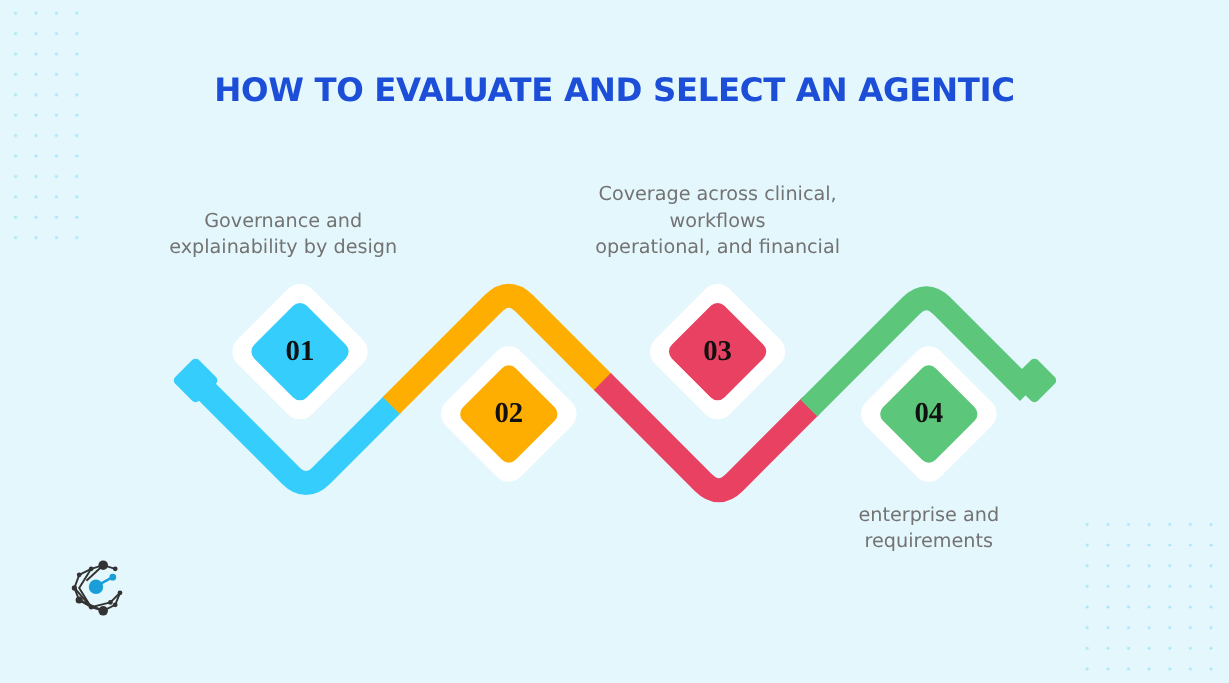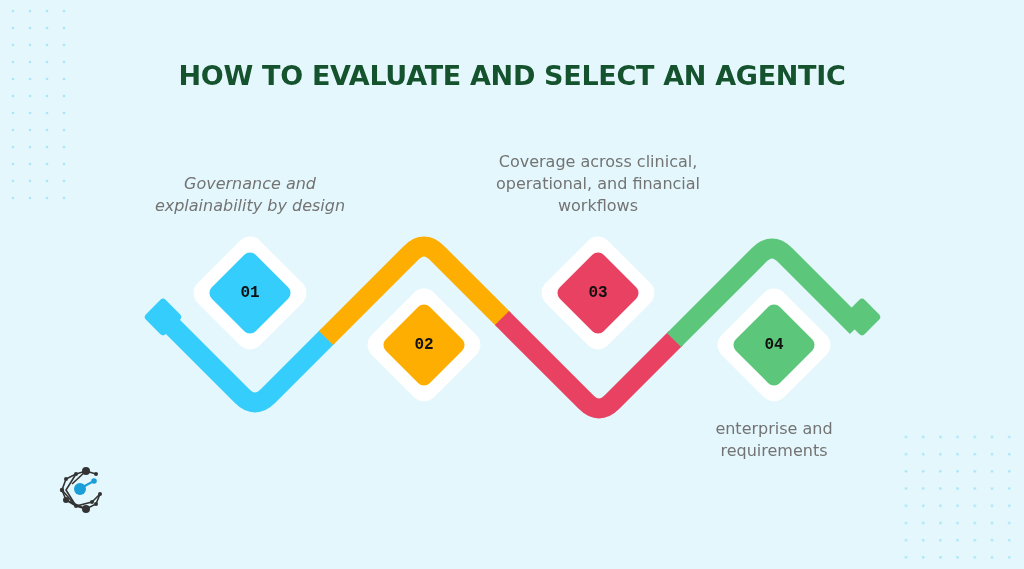--- a/index.html
+++ b/index.html
@@ -8,33 +8,33 @@
     background: #E4F7FD;
     font-family: "Liberation Sans", sans-serif;
     position: relative;
   }
   .canvas { position: absolute; left: 0; top: 0; width: 1024px; height: 569px; }
   .title {
     position: absolute; left: 0; top: 61px; width: 1024px;
     text-align: center;
     font-family: "DejaVu Sans", sans-serif;
     font-weight: bold; font-size: 27px; line-height: 30px;
-    color: #14532d; letter-spacing: -0.3px;
+    color: #1d4ed8; letter-spacing: -0.3px;
   }
   .title span { display: block; }
   .label {
     position: absolute; width: 240px; text-align: center;
     font-family: "DejaVu Sans", sans-serif;
     font-size: 16px; line-height: 22px; color: #737373;
   }
   .label span { display: block; }
   .num {
     position: absolute; width: 60px; height: 24px; text-align: center;
-    font-family: Liberation Mono, monospace; font-weight: bold;
-    font-size: 16px; line-height: 24px; color: #111;
+    font-family: Liberation Serif, serif; font-weight: bold;
+    font-size: 24px; line-height: 24px; color: #111;
   }
   .logo { position: absolute; left: 52px; top: 462px; width: 56px; height: 56px; }
 </style>
 </head>
 <body>
 
 <div class="canvas">
 
   <svg class="canvas" width="1024" height="569">
     <defs>
@@ -86,28 +86,28 @@
 
   <div class="title">
     <span>HOW TO EVALUATE AND SELECT AN AGENTIC</span>
   </div>
 
   <div class="num" style="left:220px; top:281px;">01</div>
   <div class="num" style="left:394px; top:333px;">02</div>
   <div class="num" style="left:568px; top:281px;">03</div>
   <div class="num" style="left:744px; top:333px;">04</div>
 
-  <div class="label" style="left:130px; top:173px;font-style:italic;">
+  <div class="label" style="left:116px; top:173px;">
     <span>Governance and</span>
     <span>explainability by design</span>
   </div>
   <div class="label" style="left:478px; top:151px;">
     <span>Coverage across clinical,</span>
+    <span>workflows</span>
     <span>operational, and financial</span>
-    <span>workflows</span>
   </div>
   <div class="label" style="left:654px; top:418px;">
     <span>enterprise and</span>
     <span>requirements</span>
   </div>
 
   <svg class="logo" viewBox="0 0 56 56" width="56" height="56">
     <g stroke="#333" stroke-width="1.6" fill="none">
       <path d="M14 17 L24 12 L34 9 L44 12"></path>
       <path d="M14 17 L10 28 L14 38 L24 44 L34 47 L44 42 L48 32"></path>

